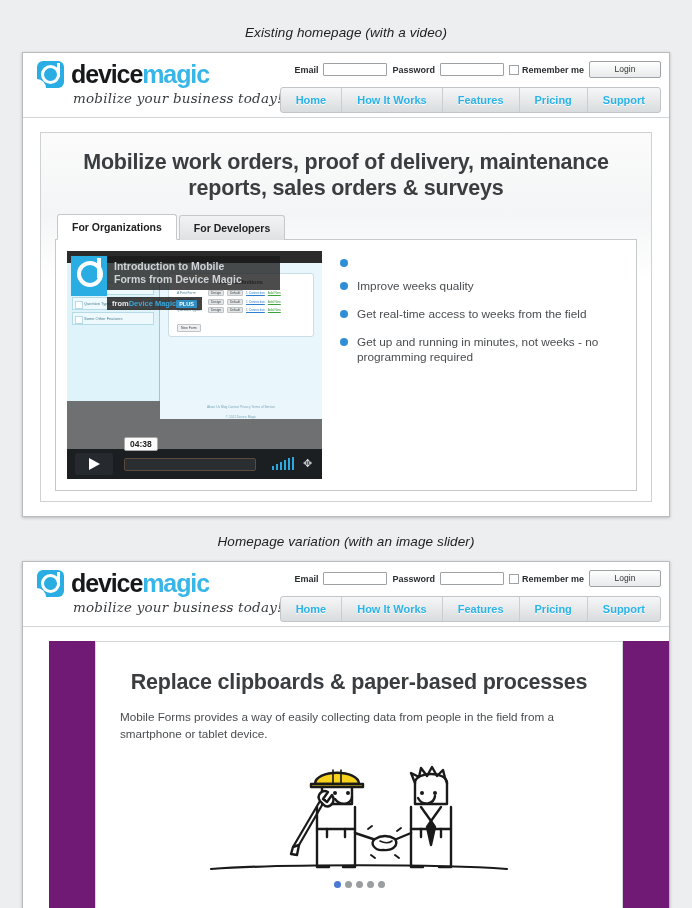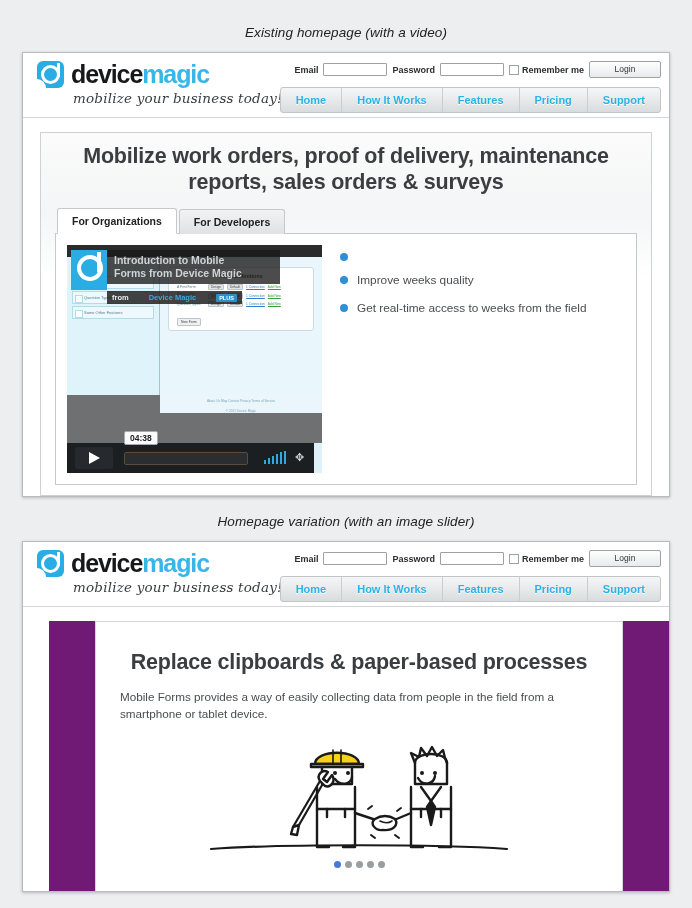--- a/index.html
+++ b/index.html
@@ -99,24 +99,24 @@
     font-size:11px;font-weight:bold;color:#2bb3e8;
     text-decoration:none;
     border-right:1px solid #cbced1;
     text-shadow:0 1px 0 #fff;
     white-space:nowrap;
   }
   .nav a:last-child{border-right:none;}
 
   
   .hero{
-    margin:14px 17px 0 17px;
+    margin:14px 17px 14px 17px;
     background:linear-gradient(#fbfbfb,#f4f5f6 22%,#ffffff 40%);
     border:1px solid #cfd2d4;
-    padding:6px 14px 10px 14px;
+    padding:12px 14px 10px 14px;
   }
   .hero h1{
     margin:4px 6px 12px 6px;
     font-size:21.5px;line-height:1.22;
     text-align:center;color:#3b3e40;
     font-weight:bold;letter-spacing:-.2px;
   }
   .tabs{display:flex;align-items:flex-end;margin-left:2px;}
   .tab{
     font-size:10.5px;font-weight:bold;color:#222;
@@ -164,32 +164,32 @@
   .v-grey{position:absolute;left:0;right:0;bottom:30px;height:30px;background:#6f7071;}
   .v-greyL{position:absolute;left:0;width:93px;bottom:30px;top:auto;height:48px;background:#6f7071;}
 
   .v-title{
     position:absolute;left:40px;top:5px;right:42px;
     background:rgba(25,25,25,.78);padding:4px 7px 5px 7px;
   }
   .v-title .l1{color:#cfd3d6;font-size:10.5px;font-weight:bold;line-height:1.18;}
   .v-from{
     position:absolute;left:40px;top:46px;background:rgba(25,25,25,.82);
-    padding:2px 5px;display:flex;align-items:center;gap:20px;
+    padding:2px 5px;display:flex;align-items:center;gap:0;
   }
   .v-from .f{color:#e8eaec;font-size:7.5px;font-weight:bold;}
   .v-from .d{color:#39a8dd;font-size:7.5px;font-weight:bold;}
   .v-from .plus{background:#2f8fc4;color:#fff;font-size:5.5px;font-weight:bold;padding:1px 3px;border-radius:1px;}
   .v-logo{
     position:absolute;left:4px;top:5px;width:36px;height:40px;background:#29ade3;
   }
   .v-logo .ring{position:absolute;left:6px;top:5px;width:26px;height:26px;border-radius:50%;border:4px solid #fff;box-sizing:border-box;}
   .v-logo .stem{position:absolute;right:6px;top:2px;width:4px;height:20px;background:#fff;}
 
-  .v-ctrl{position:absolute;left:0;right:8px;bottom:0;height:30px;background:#1c1f22;}
+  .v-ctrl{position:absolute;left:0;right:0;bottom:0;height:30px;background:#1c1f22;}
   .v-play{
     position:absolute;left:8px;top:4px;width:38px;height:22px;
     background:#262a2e;border-radius:3px;
   }
   .v-play:after{
     content:"";position:absolute;left:14px;top:5px;
     border-left:11px solid #fff;border-top:6px solid transparent;border-bottom:6px solid transparent;
   }
   .v-time{
     position:absolute;left:57px;top:-12px;background:#fbfbfb;border:1px solid #aaa;
@@ -373,20 +373,24 @@
               <span class="dot"></span>
             </li>
           <li>
               <span class="dot"></span>
               <span>Improve weeks quality</span>
             </li>
           <li>
               <span class="dot"></span>
               <span>Get real-time access to weeks from the field</span>
             </li>
+          <li>
+              <span class="dot"></span>
+              <span>Get up and running in minutes, not weeks - no programming required</span>
+            </li>
         </ul>
       </div>
     </div>
   </div>
 </div>
 
 <div class="caption" id="cap2">Homepage variation (with an image slider)</div>
 
 <div class="panel">
 

